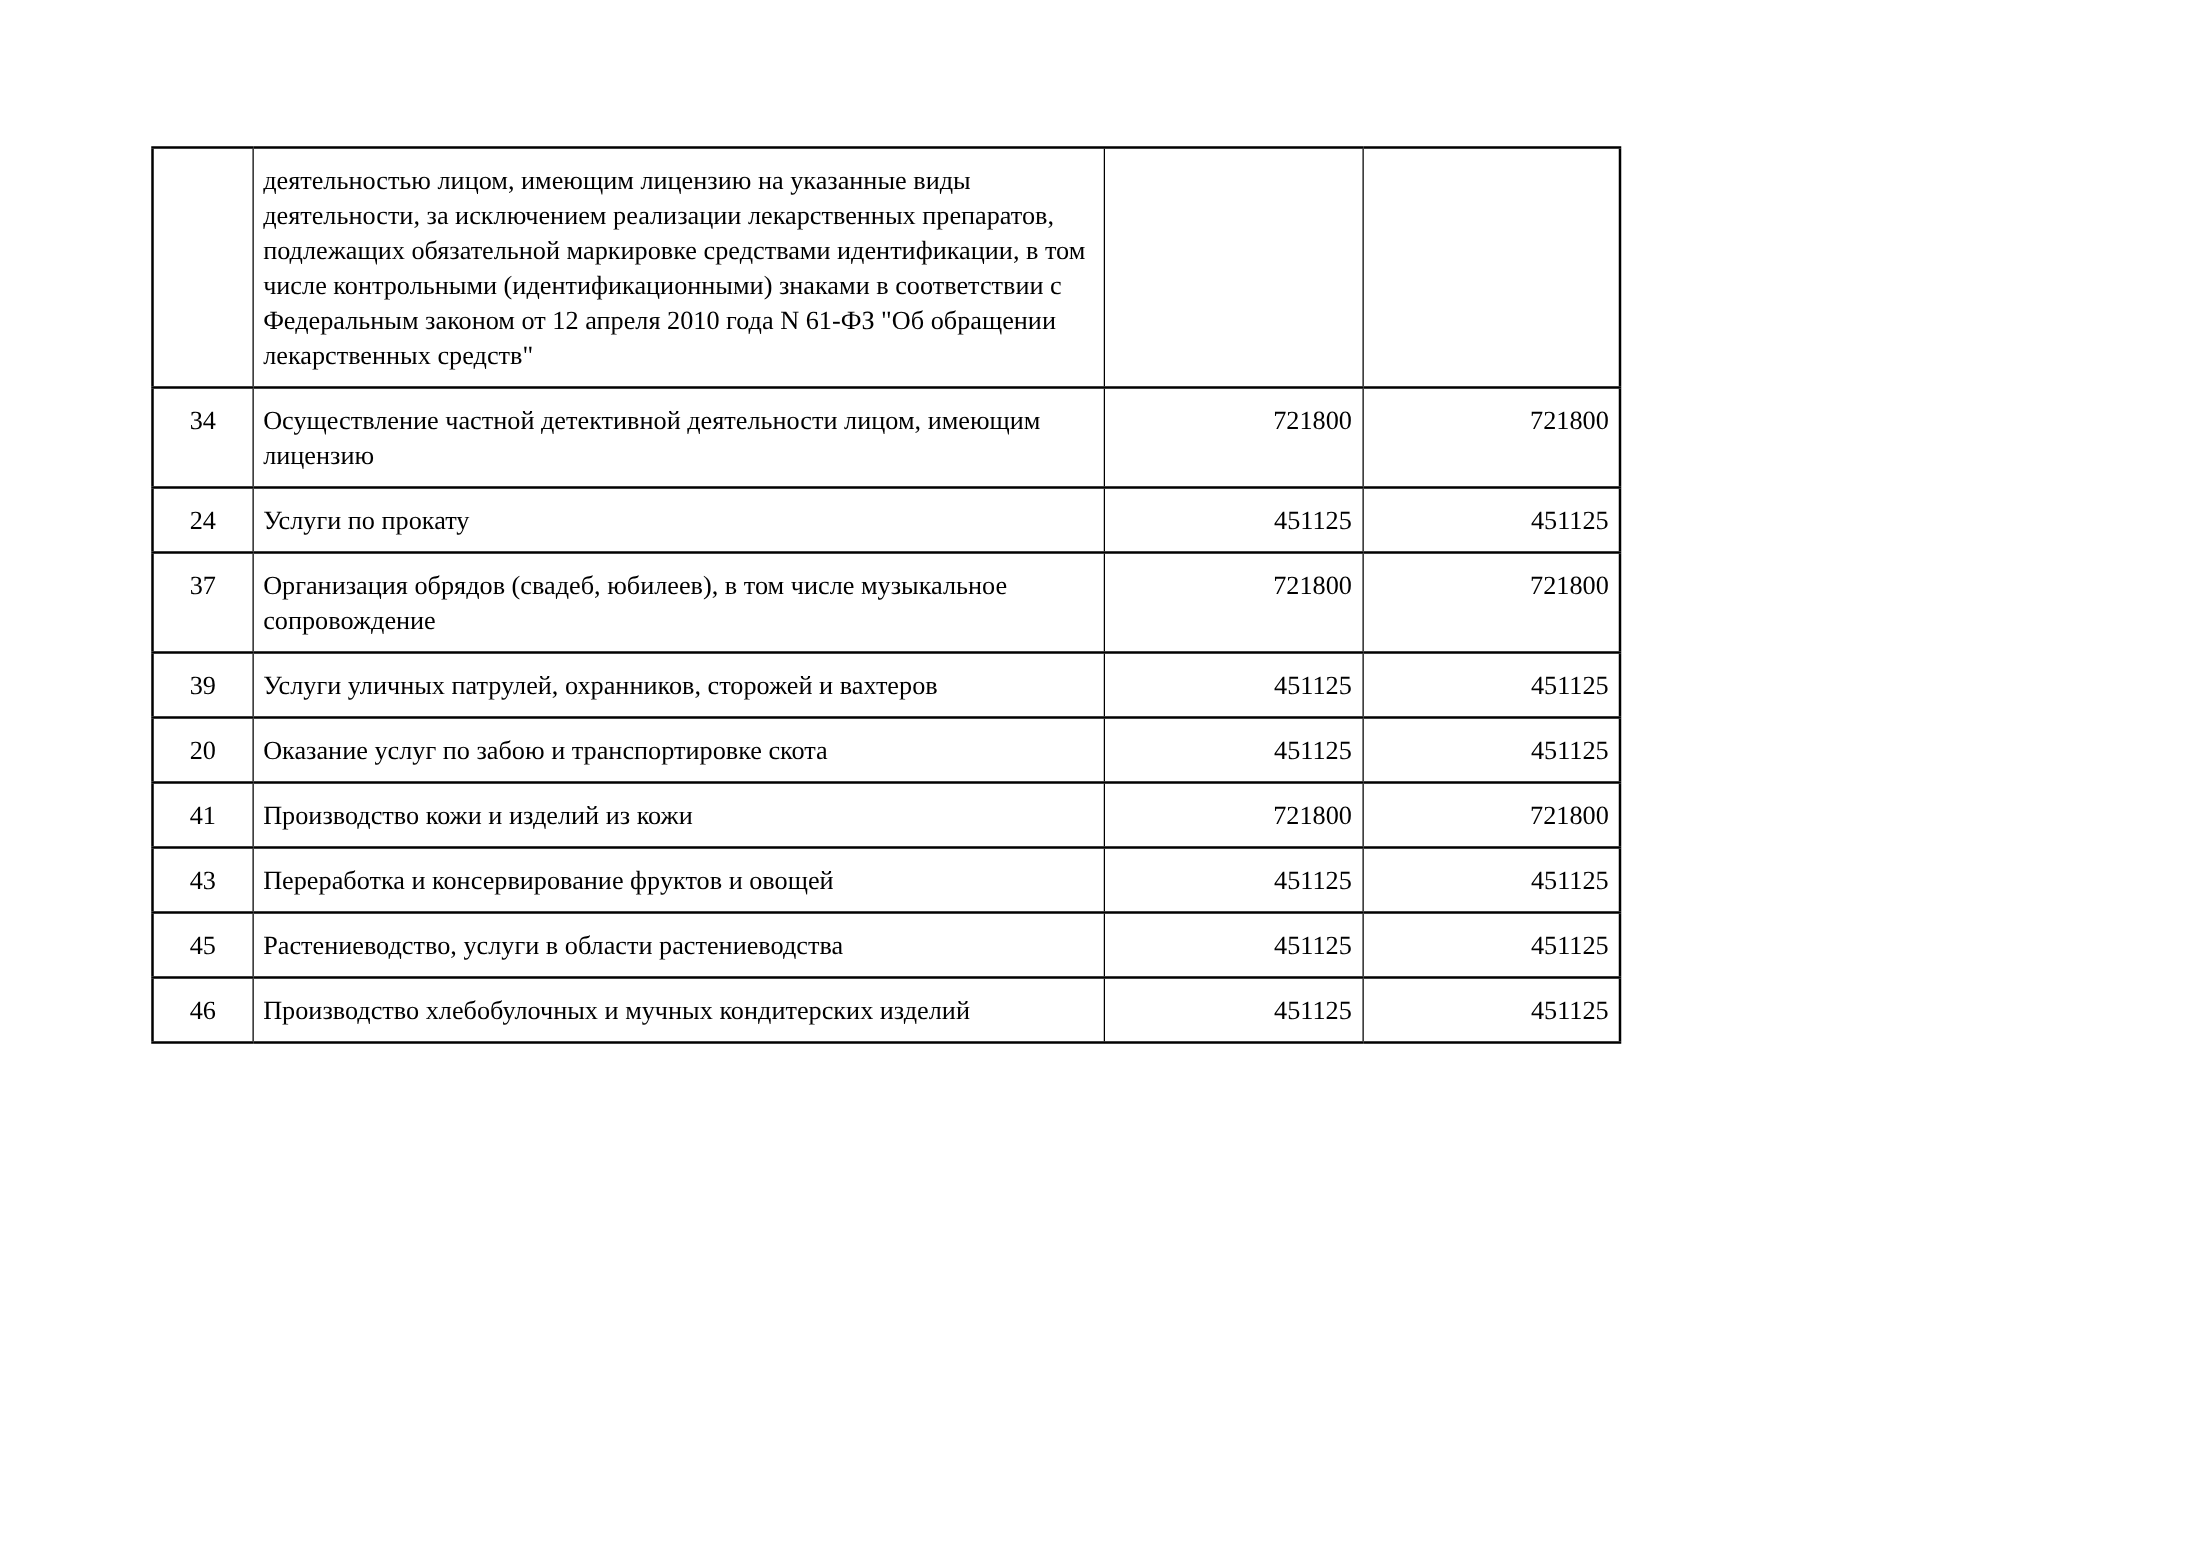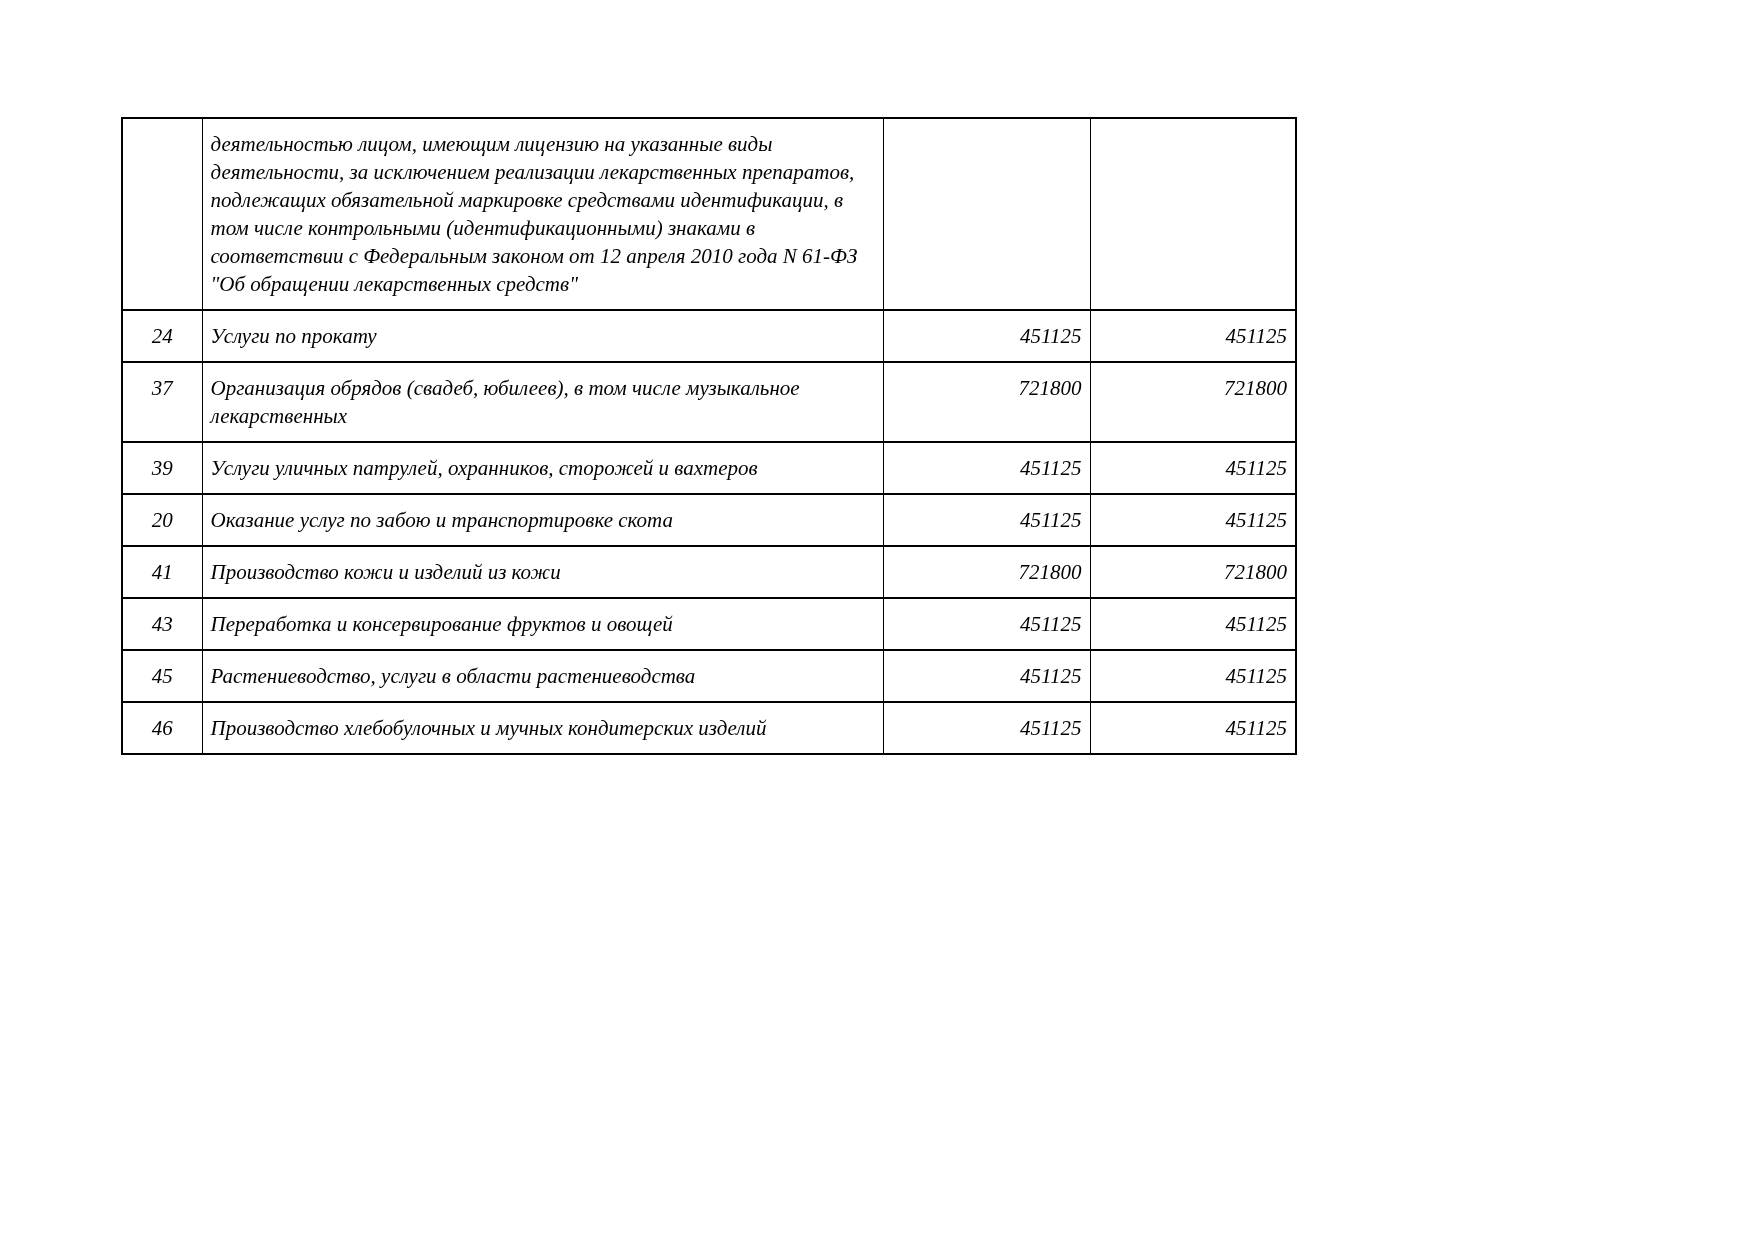--- a/index.html
+++ b/index.html
@@ -23,21 +23,20 @@
   table.doc-table {
     position: absolute;
     left: 121px;
     top: 117px;
     width: 1174px;
     border-collapse: collapse;
     table-layout: fixed;
     font-size: 21px;
     line-height: 28px;
     border: 2px solid #000000;
-    font-style: italic;
   }
   table.doc-table td {
     border: 1px solid #000000;
     border-top-width: 2px;
     border-bottom-width: 2px;
     vertical-align: top;
     padding: 11px 8px;
     overflow: hidden;
     word-wrap: break-word;
   }
@@ -65,28 +64,34 @@
       <col style="width:206px">
     </colgroup>
     <tbody id="table-body">
         <tr>
           <td class="col-number"></td>
           <td class="col-description">деятельностью лицом, имеющим лицензию на указанные виды деятельности, за исключением реализации лекарственных препаратов, подлежащих обязательной маркировке средствами идентификации, в том числе контрольными (идентификационными) знаками в соответствии с Федеральным законом от 12 апреля 2010 года N 61-ФЗ "Об обращении лекарственных средств"</td>
           <td class="col-value1"></td>
           <td class="col-value2"></td>
         </tr>
         <tr>
+          <td class="col-number">34</td>
+          <td class="col-description">Осуществление частной детективной деятельности лицом, имеющим лицензию</td>
+          <td class="col-value1">721800</td>
+          <td class="col-value2">721800</td>
+        </tr>
+        <tr>
           <td class="col-number">24</td>
           <td class="col-description">Услуги по прокату</td>
           <td class="col-value1">451125</td>
           <td class="col-value2">451125</td>
         </tr>
         <tr>
           <td class="col-number">37</td>
-          <td class="col-description">Организация обрядов (свадеб, юбилеев), в том числе музыкальное лекарственных</td>
+          <td class="col-description">Организация обрядов (свадеб, юбилеев), в том числе музыкальное сопровождение</td>
           <td class="col-value1">721800</td>
           <td class="col-value2">721800</td>
         </tr>
         <tr>
           <td class="col-number">39</td>
           <td class="col-description">Услуги уличных патрулей, охранников, сторожей и вахтеров</td>
           <td class="col-value1">451125</td>
           <td class="col-value2">451125</td>
         </tr>
         <tr>

